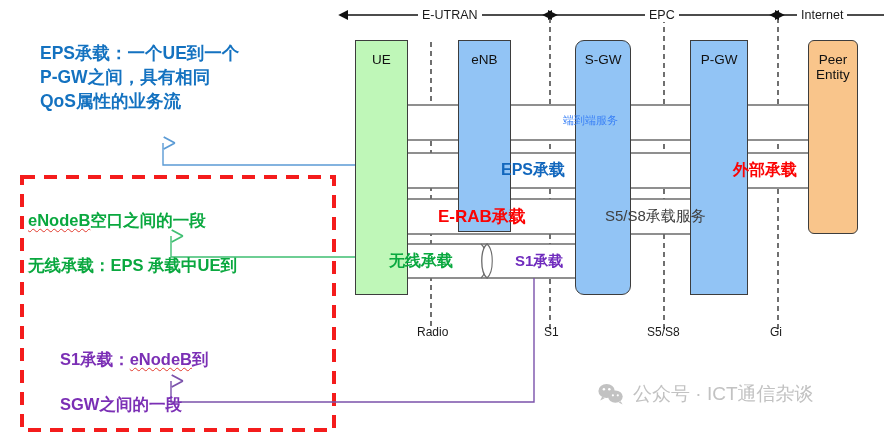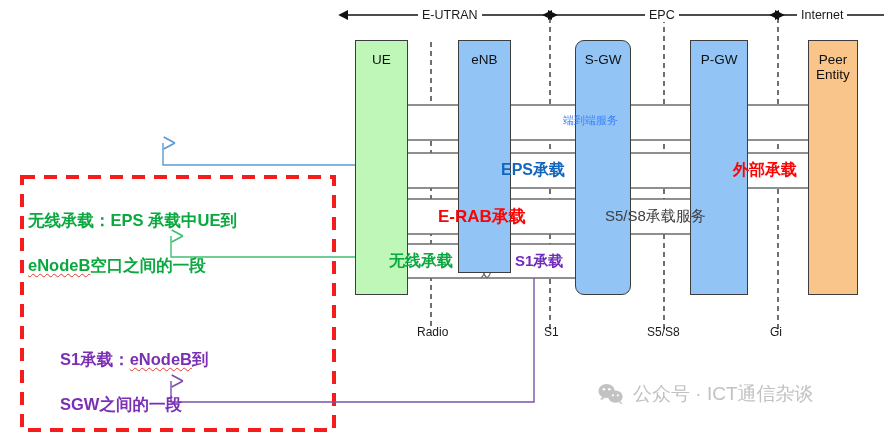--- a/index.html
+++ b/index.html
@@ -187,50 +187,53 @@
     <path d="M167,381 L167,402 L530,402 L530,278" fill="none" stroke="#7b52ab" stroke-width="1.4" marker-start="url(#upPurple)"></path>
   </svg>
 
   <div class="spanlabel" style="left:414px;top:8px;">E-UTRAN</div>
   <div class="spanlabel" style="left:641px;top:8px;">EPC</div>
   <div class="spanlabel" style="left:793px;top:8px;">Internet</div>
 
   <div class="node green" style="left:351px;top:40px;width:53px;height:255px;">
     <span>UE</span>
   </div>
-  <div class="node blue" style="left:454px;top:40px;width:53px;height:233px;">
+  <div class="node blue" style="left:454px;top:40px;width:53px;height:192px;">
     <span>eNB</span>
   </div>
   <div class="node blue" style="left:571px;top:40px;width:56px;height:255px;border-radius:9px;">
     <span>S-GW</span>
   </div>
   <div class="node blue" style="left:686px;top:40px;width:58px;height:255px;">
     <span>P-GW</span>
   </div>
-  <div class="node orange" style="left:804px;top:40px;width:50px;height:255px;">
+  <div class="node orange" style="left:804px;top:40px;width:50px;height:194px;border-radius:6px;">
     <span id="peerlbl">Peer<br>Entity</span>
   </div>
 
   <div class="pipetext pt-e2e" style="left:559px;top:115px;">端到端服务</div>
   <div class="pipetext pt-eps" style="left:497px;top:162px;">EPS承载</div>
   <div class="pipetext pt-ext" style="left:729px;top:162px;">外部承载</div>
   <div class="pipetext pt-erab" style="left:434px;top:208px;">E-RAB承载</div>
   <div class="pipetext pt-s5s8" style="left:601px;top:208px;">S5/S8承载服务</div>
   <div class="pipetext pt-radio" style="left:385px;top:253px;">无线承载</div>
   <div class="pipetext pt-s1" style="left:511px;top:253px;">S1承载</div>
 
   <div class="iflabel" style="left:413px;top:325px;">Radio</div>
   <div class="iflabel" style="left:540px;top:325px;">S1</div>
   <div class="iflabel" style="left:643px;top:325px;">S5/S8</div>
   <div class="iflabel" style="left:766px;top:325px;">Gi</div>
 
+  <div class="anno anno-eps" style="left:36px;top:41px;width:290px;">EPS承载：一个UE到一个
+P-GW之间，具有相同
+QoS属性的业务流</div>
 
   <div class="anno anno-radio" style="left:24px;top:186px;width:300px;">
+    <div><span class="squiggle">eNodeB</span><span>空口之间的一段</span></div>
     <div>无线承载：EPS 承载中UE到</div>
-    <div><span class="squiggle">eNodeB</span><span>空口之间的一段</span></div>
   </div>
 
   <div class="anno anno-s1" style="left:56px;top:325px;width:270px;">
     <div><span>S1承载：</span><span class="squiggle">eNodeB</span><span>到</span></div>
     <div>SGW之间的一段</div>
   </div>
 
   <div id="footer">
     <svg class="wechat" width="26" height="22" viewBox="0 0 26 22">
       <ellipse cx="8.6" cy="8" rx="8.2" ry="7" fill="#c2c2c2"></ellipse>

